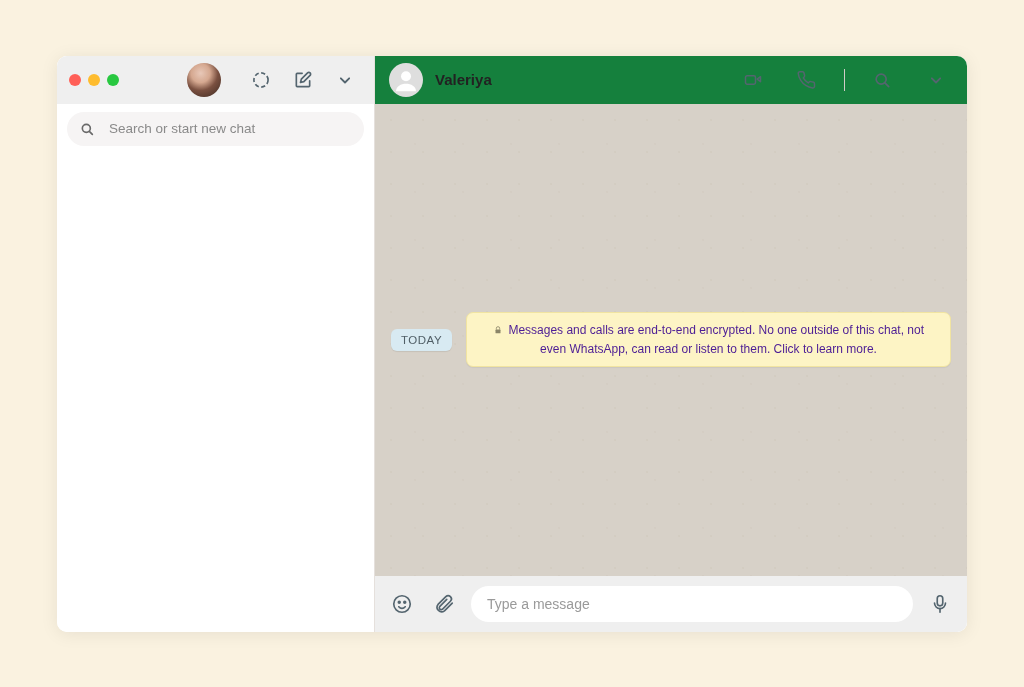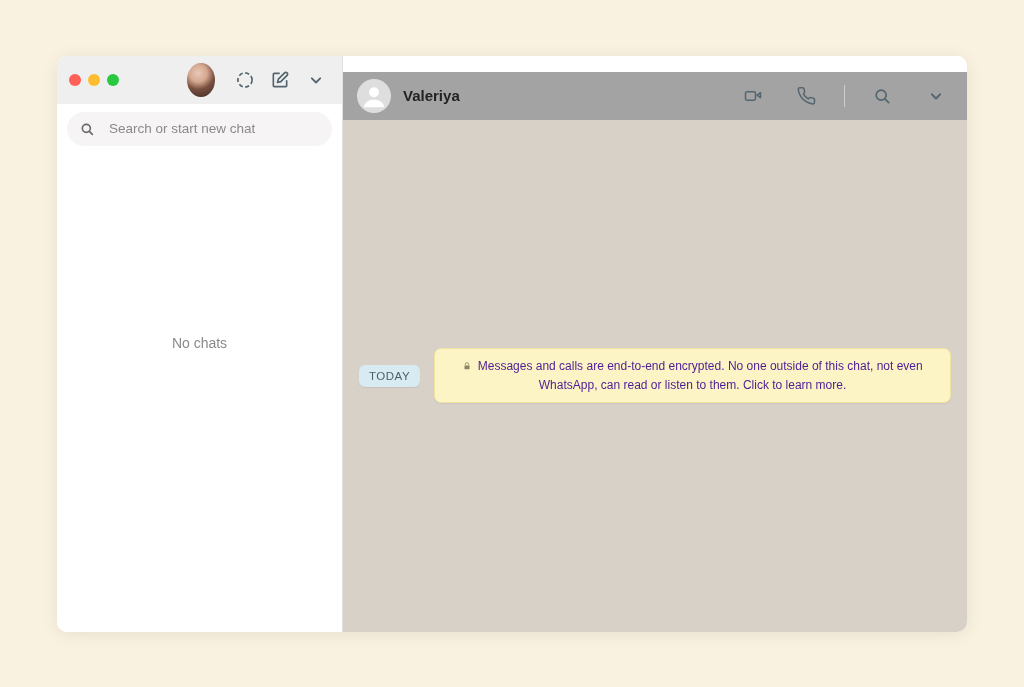--- a/index.html
+++ b/index.html
@@ -15,21 +15,21 @@
   .window {
     width: 910px;
     height: 576px;
     background: #fff;
     border-radius: 10px;
     box-shadow: 0 2px 18px rgba(0,0,0,0.08);
     display: flex;
     overflow: hidden;
   }
   .sidebar {
-    width: 286px;
+    width: 318px;
     display: flex;
     flex-direction: column;
     border-right: 1px solid #e5e0dc;
     background: #fff;
   }
   .sidebar-header {
     height: 48px;
     background: #efefef;
     display: flex;
     align-items: center;
@@ -85,26 +85,25 @@
   }
   .chat-list-inner { transform: translateY(-50px); }
   .main {
     flex: 1;
     display: flex;
     flex-direction: column;
     background: #fff;
   }
   .chat-header {
     height: 48px;
-    background: #a3a3a3;
+    background: #15803d;
     display: flex;
     align-items: center;
     padding: 0 14px;
     gap: 12px;
-    margin-top: 16px;
   }
   .contact-avatar {
     width: 34px; height: 34px; border-radius: 50%;
     background: #dedede;
     display: flex; align-items: center; justify-content: center;
     color: #fff;
   }
   .contact-avatar svg { width: 30px; height: 30px; }
   .contact-name { font-size: 15px; font-weight: 600; color: #222; }
   .right-btns { display: flex; align-items: center; gap: 20px; }
@@ -207,23 +206,20 @@
     <div class="search-bar">
       <div class="search-wrap">
         <svg viewBox="0 0 24 24" fill="none" stroke="currentColor" stroke-width="2.5" stroke-linecap="round">
           <circle cx="11" cy="11" r="6"></circle>
             <line x1="20" y1="20" x2="15.5" y2="15.5"></line>
         </svg>
         <input class="search-input" placeholder="Search or start new chat" style="">
       </div>
     </div>
 
-    <div class="chat-list">
-      <div class="chat-list-inner">No chats</div>
-    </div>
   </aside>
 
   <main class="main">
     <div class="chat-header">
       <div class="contact-avatar">
         <svg viewBox="0 0 24 24" fill="currentColor">
           <circle cx="12" cy="9" r="4"></circle>
           <path d="M4 21c0-4 4-6 8-6s8 2 8 6"></path>
         </svg>
       </div>
@@ -260,15 +256,38 @@
       <div class="date-chip">TODAY</div>
       <div class="enc-notice">
         <svg viewBox="0 0 24 24" fill="currentColor">
           <rect x="6" y="11" width="12" height="9" rx="1.5"></rect>
           <path d="M8 11V8a4 4 0 0 1 8 0v3" fill="none" stroke="currentColor" stroke-width="2"></path>
         </svg>
         <span>Messages and calls are end-to-end encrypted. No one outside of this chat, not even WhatsApp, can read or listen to them. Click to learn more.</span>
       </div>
     </div>
 
+    <div class="compose">
+      <div class="cbtn">
+        <svg viewBox="0 0 24 24" fill="none" stroke="currentColor" stroke-width="1.8" stroke-linecap="round">
+          <circle cx="12" cy="12" r="9"></circle>
+          <circle cx="9" cy="10" r="1" fill="currentColor"></circle>
+          <circle cx="15" cy="10" r="1" fill="currentColor"></circle>
+          <path d="M8.5 15c1 1.2 2.2 1.8 3.5 1.8s2.5-.6 3.5-1.8"></path>
+        </svg>
+      </div>
+      <div class="cbtn">
+        <svg viewBox="0 0 24 24" fill="none" stroke="currentColor" stroke-width="1.8" stroke-linecap="round" stroke-linejoin="round">
+          <path d="M21 11l-8.5 8.5a5 5 0 0 1-7-7L14 4a3.5 3.5 0 0 1 5 5l-8.5 8.5a2 2 0 0 1-3-3L15 7"></path>
+        </svg>
+      </div>
+      <input class="msg-input" placeholder="Type a message" style="">
+      <div class="cbtn">
+        <svg viewBox="0 0 24 24" fill="none" stroke="currentColor" stroke-width="1.8" stroke-linecap="round" stroke-linejoin="round">
+          <rect x="9" y="3" width="6" height="11" rx="3"></rect>
+          <path d="M6 11a6 6 0 0 0 12 0"></path>
+          <line x1="12" y1="17" x2="12" y2="21"></line>
+        </svg>
+      </div>
+    </div>
   </main>
 
 </div>
 
 </body></html>

